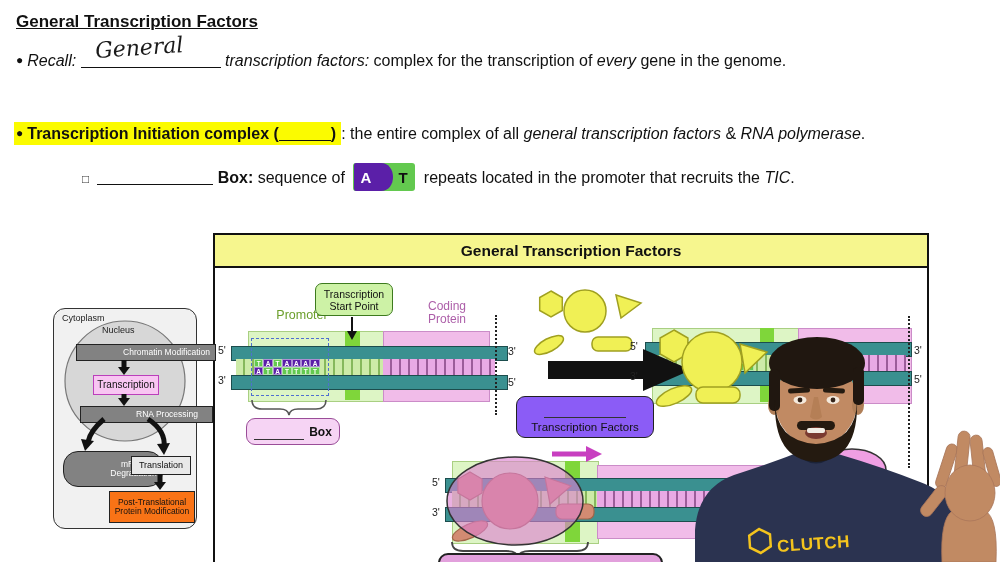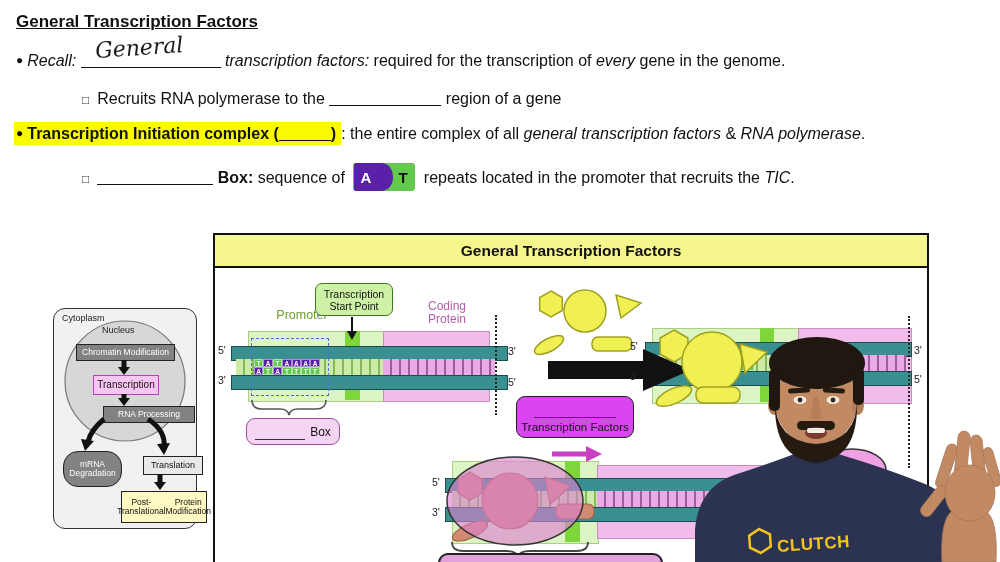--- a/index.html
+++ b/index.html
@@ -13,22 +13,22 @@
   .sqbullet{font-size:12px;color:#333;margin-right:8px;}
   .blank{display:inline-block;border-bottom:1.6px solid #111;height:15px;vertical-align:-2px;}
   .hl{background:#FBFB00;font-weight:bold;padding:3px 5px 3px 2px;}
   .handwrite{position:absolute;left:14px;top:-17px;font-family:"DejaVu Serif",serif;
              font-style:italic;font-size:22px;transform:rotate(-4deg);color:#1a1a1a;}
   
   #flowchart{position:absolute;left:53px;top:308px;width:142px;height:219px;background:#f1f1f1;
              border:1.5px solid #333;border-radius:12px;z-index:2;}
   .fc-box{position:absolute;display:flex;align-items:center;justify-content:center;text-align:center;
           font-size:8.5px;line-height:9.5px;border:1px solid #222;z-index:2;}
-  .fc-dark{background:#828282;color:#fff;}
-  .fc-light{background:#e9e9e9;color:#111;margin-left:12px;}
+  .fc-dark{background:#828282;color:#fff;padding-left:41px;}
+  .fc-light{background:#e9e9e9;color:#111;}
   .fc-svg{position:absolute;left:0;top:0;z-index:1;}
   .fc-svg2{position:absolute;left:0;top:0;z-index:3;pointer-events:none;}
   .fc-lab{position:absolute;font-size:9px;color:#222;z-index:2;}
   
   #d-box{position:absolute;left:213px;top:233px;width:712px;height:340px;border:2px solid #111;
          background:#fff;z-index:0;}
   #d-title{position:absolute;left:215px;top:235px;width:712px;height:31px;background:#F6F68E;
            border-bottom:2px solid #111;text-align:center;line-height:31px;font-weight:bold;
            font-size:15.5px;z-index:1;}
   .band{position:absolute;z-index:2;}
@@ -59,30 +59,25 @@
 <div id="page">
 
   <div class="note-line" style="left:16px;top:12px;">
     <span class="bd" style="font-size:17px;text-decoration:underline;">General Transcription Factors</span>
   </div>
 
   <div class="note-line" style="left:16px;top:52px;">
     <span class="bullet">●</span><span class="it">Recall:</span>
     <span class="blank" style="width:140px;position:relative;"><span class="handwrite">General</span></span>
     <span class="it">transcription factors:</span>
-    <span>required for the transcription of</span>
+    <span>complex for the transcription of</span>
     <span class="it">every</span>
     <span>gene in the genome.</span>
   </div>
 
-  <div class="note-line" style="left:82px;top:90px;">
-    <span class="sqbullet">□</span><span>Recruits RNA polymerase to the</span>
-    <span class="blank" style="width:112px;"></span>
-    <span>region of a gene</span>
-  </div>
 
   <div class="note-line" style="left:14px;top:125px;">
     <span class="hl"><span class="bullet">●</span><span>Transcription Initiation complex (</span><span class="blank" style="width:52px;"></span><span>)</span></span><span>: the entire complex of all</span>
     <span class="it">general transcription factors</span>
     <span>&amp;</span>
     <span class="it">RNA polymerase</span><span>.</span>
   </div>
 
   <div class="note-line" style="left:82px;top:162px;">
     <span class="sqbullet">□</span><span class="blank" style="width:116px;"></span>
@@ -100,27 +95,27 @@
 
 
   <div id="flowchart">
     <svg class="fc-svg" width="142" height="219">
       <circle cx="71" cy="72" r="60" fill="#d7d7d7" stroke="#777" stroke-width="1.2"></circle>
     </svg>
     <div class="fc-lab" style="left:8px;top:4px;">Cytoplasm</div>
     <div class="fc-lab" style="left:48px;top:16px;">Nucleus</div>
     <div class="fc-box fc-dark" style="left:22px;top:35px;width:97px;height:15px;">Chromatin Modification</div>
     <div class="fc-box" style="left:39px;top:66px;width:64px;height:18px;background:#F8C6F2;border:1.5px solid #BB3FBB;font-size:10px;">Transcription</div>
-    <div class="fc-box fc-dark" style="left:26px;top:97px;width:90px;height:15px;margin-left:23px;">RNA Processing</div>
+    <div class="fc-box fc-dark" style="left:26px;top:97px;width:90px;height:15px;">RNA Processing</div>
     <div class="fc-box fc-dark" style="left:9px;top:142px;width:57px;height:34px;flex-direction:column;border-radius:15px;">
       <span>mRNA</span>
       <span>Degradation</span>
     </div>
     <div class="fc-box fc-light" style="left:77px;top:147px;width:58px;height:17px;font-size:9px;">Translation</div>
-    <div class="fc-box fc-light" style="left:55px;top:182px;width:84px;height:30px;flex-direction:row;background:#fef9c3;">
+    <div class="fc-box fc-light" style="left:55px;top:182px;width:84px;height:30px;flex-direction:column;background:#f97316;">
       <span>Post-Translational</span>
       <span>Protein Modification</span>
     </div>
     <svg class="fc-svg2" width="142" height="219">
       <g stroke="#111" stroke-width="5" fill="#111">
         <line x1="70" y1="51" x2="70" y2="59"></line>
           <polygon points="64,58 76,58 70,66" stroke="none"></polygon>
         <line x1="70" y1="85" x2="70" y2="90"></line>
           <polygon points="64,89 76,89 70,97" stroke="none"></polygon>
         <line x1="106" y1="165" x2="106" y2="174"></line>
@@ -169,21 +164,21 @@
   <div class="dlbl" style="left:508px;top:376px;">5'</div>
   <div class="dlbl" style="left:252px;top:308px;width:100px;text-align:center;color:#6B9E2B;font-size:12.5px;">Promoter</div>
   <div class="dlbl" style="left:405px;top:300px;width:84px;text-align:center;color:#AD5FA9;font-size:12px;line-height:13px;">
     <span>Coding</span><br>
     <span>Protein</span>
   </div>
   <div class="tagbox" style="left:315px;top:283px;width:78px;height:33px;background:#CDF2A6;border:1.6px solid #3D7A1E;border-radius:7px;font-size:10.5px;line-height:12px;">
     <span>Transcription</span>
     <span>Start Point</span>
   </div>
-  <div class="tagbox" style="left:246px;top:418px;width:94px;height:27px;background:#F6D4F4;border:1.4px solid #9A4D98;border-radius:9px;font-size:12px;flex-direction:row;">
+  <div class="tagbox" style="left:246px;top:418px;width:94px;height:27px;background:#F6D4F4;border:1.4px solid #9A4D98;border-radius:9px;font-size:12px;flex-direction:row;font-weight:bold;">
     <span class="blank" style="width:50px;margin-right:5px;border-bottom-color:#333;"></span>
     <span>Box</span>
   </div>
 
   <div class="band prom" style="left:652px;top:328px;width:146px;height:74px;"></div>
   <div class="band stripe" style="left:760px;top:328px;width:14px;height:74px;"></div>
   <div class="band cod" style="left:798px;top:328px;width:112px;height:74px;"></div>
   <div class="strand" style="left:645px;top:342px;width:265px;"></div>
   <div class="strand" style="left:645px;top:371px;width:265px;"></div>
   <div class="rungs-g" style="left:650px;top:355px;width:148px;"></div>
@@ -216,21 +211,21 @@
   <div class="band stripe" style="left:565px;top:461px;width:15px;height:81px;"></div>
   <div class="band cod" style="left:597px;top:465px;width:275px;height:72px;"></div>
   <div class="strand" style="left:445px;top:478px;width:427px;"></div>
   <div class="strand" style="left:445px;top:507px;width:427px;"></div>
   <div class="rungs-g" style="left:452px;top:491px;width:145px;"></div>
   <div class="rungs-p" style="left:597px;top:491px;width:275px;"></div>
   <div class="dotv" style="left:868px;top:452px;height:93px;"></div>
   <div class="dlbl" style="left:432px;top:476px;">5'</div>
   <div class="dlbl" style="left:432px;top:506px;">3'</div>
 
-  <div class="tagbox" style="left:516px;top:396px;width:118px;height:42px;background:#d946ef;border:1.8px solid #222;border-radius:9px;font-size:11.5px;">
+  <div class="tagbox" style="left:516px;top:396px;width:138px;height:42px;background:#8b5cf6;border:1.8px solid #222;border-radius:9px;font-size:11.5px;">
     <span class="blank" style="width:82px;margin-bottom:3px;border-bottom-color:#333;"></span>
     <span>Transcription Factors</span>
   </div>
   <div class="tagbox" style="left:438px;top:553px;width:225px;height:40px;background:#E2A0DC;border:2px solid #222;border-radius:10px;"></div>
 
   <svg id="svg-diagram" width="1000" height="562">
 
     <g>
       <line x1="352" y1="317" x2="352" y2="332" stroke="#111" stroke-width="2"></line>
       <polygon points="347,331 357,331 352,340" fill="#111"></polygon>

